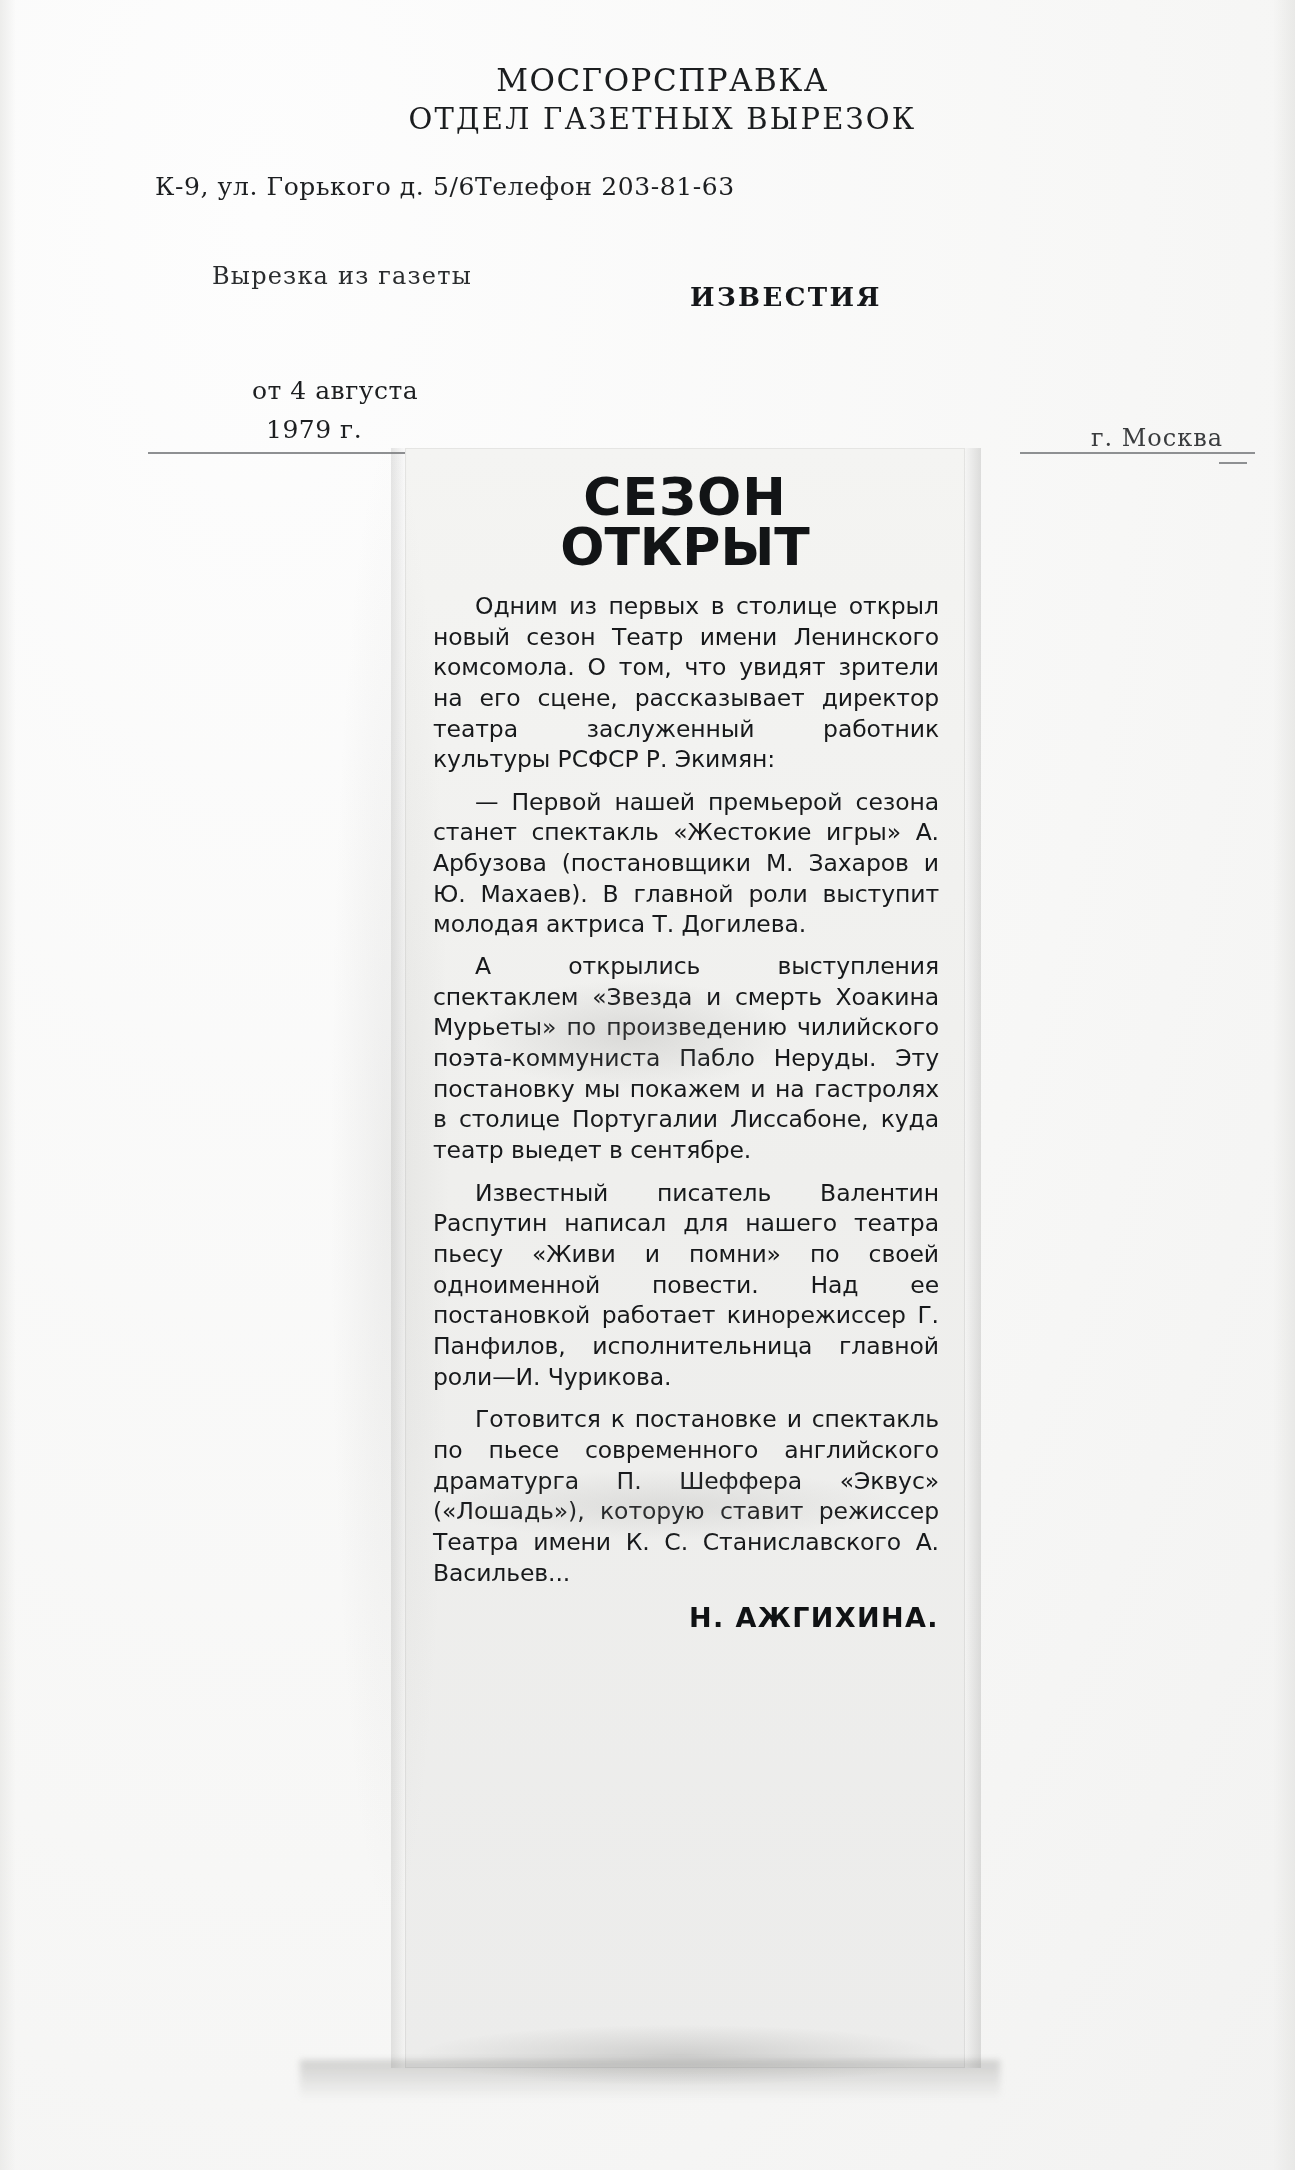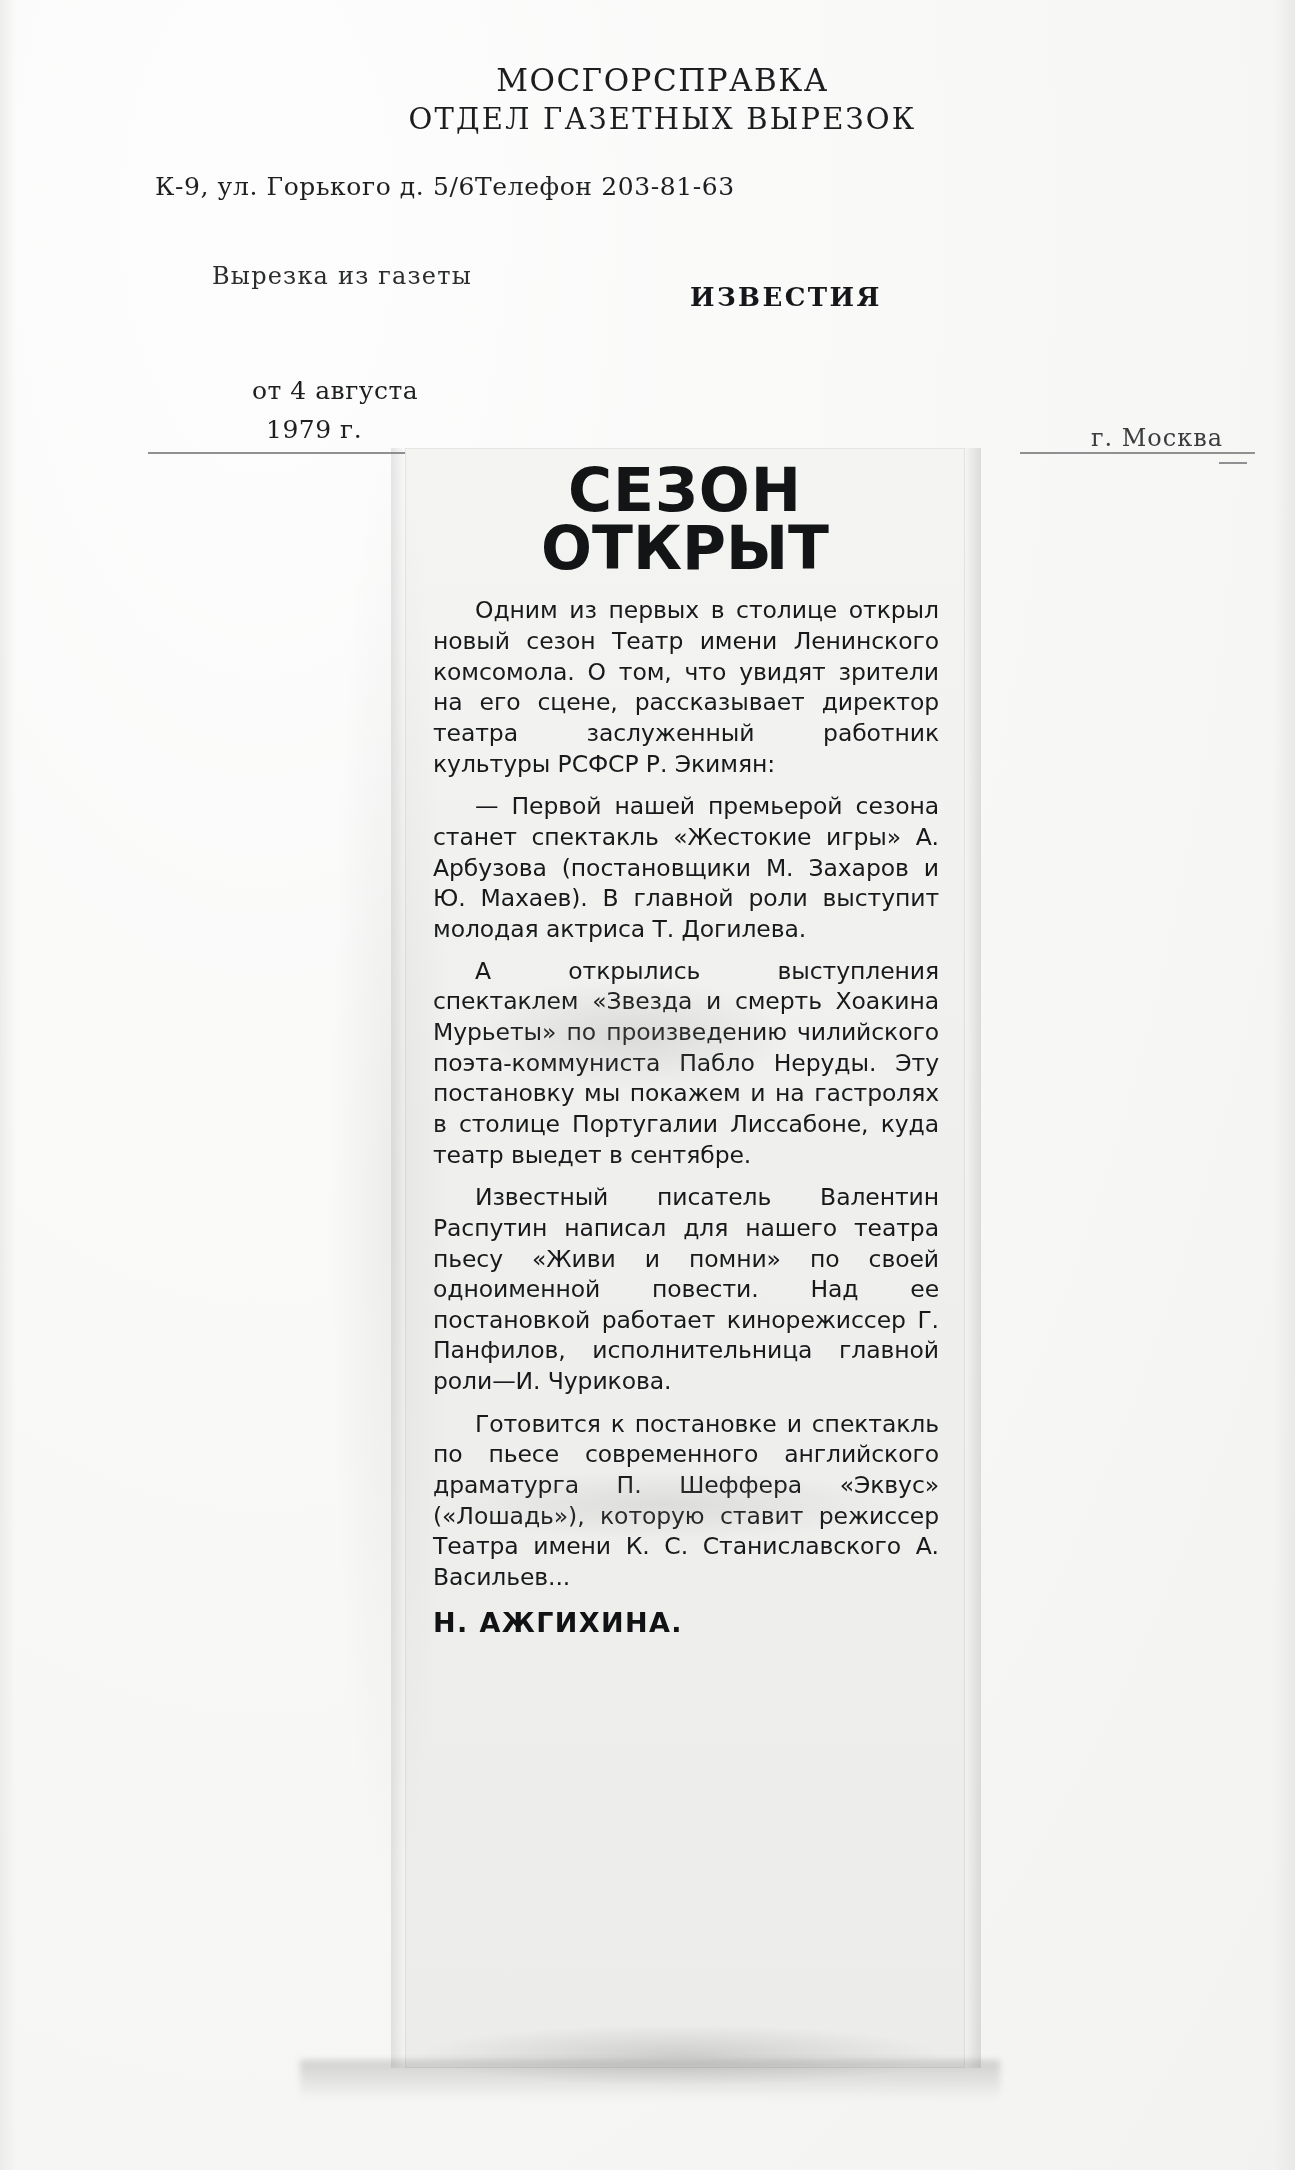--- a/index.html
+++ b/index.html
@@ -169,46 +169,46 @@
     content: "";
     position: absolute;
     top: 0; right: -16px; width: 18px; height: 100%;
     background: linear-gradient(to left, rgba(120,120,118,.22), rgba(255,255,255,0));
   }
 
   .headline {
     text-align: center;
     font-family: "DejaVu Sans", sans-serif;
     font-weight: 700;
-    font-size: 60px;
+    font-size: 52px;
     line-height: .97;
     letter-spacing: 1px;
     color: #121416;
-    padding-top: 13px;
+    padding-top: 24px;
   }
   .headline .hl2 { display: block; letter-spacing: 0px; }
 
   .article {
     padding: 18px 26px 0 28px;
     font-family: "DejaVu Sans", sans-serif;
     font-size: 23.5px;
     line-height: 1.305;
     text-align: justify;
     color: #17191b;
     letter-spacing: -0.1px;
   }
   .article p {
     margin: 0 0 12px 0;
     text-indent: 42px;
   }
   .article p.tight { margin-bottom: 11px; }
 
   .byline {
     margin-top: 2px;
-    text-align: left;
+    text-align: right;
     font-family: "DejaVu Sans", sans-serif;
     font-weight: 700;
     font-size: 27px;
     letter-spacing: 1.4px;
     color: #101214;
   }
 
   
   .smudge {
     position: absolute;

